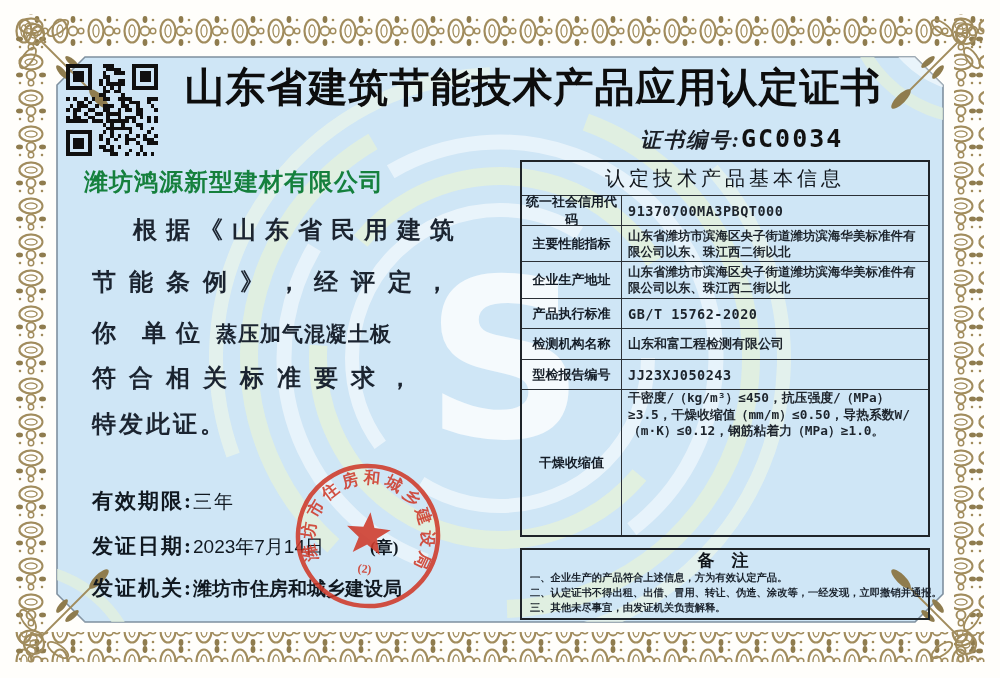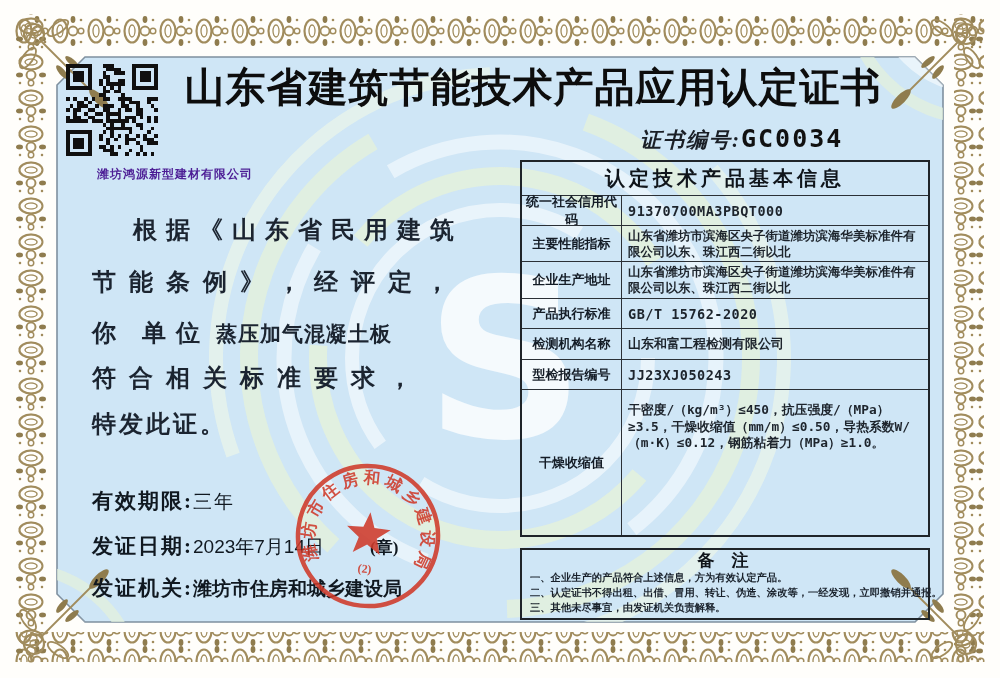--- a/index.html
+++ b/index.html
@@ -16,22 +16,22 @@
     font-family:"Liberation Sans","DejaVu Sans",sans-serif;
     font-weight:800;font-size:40px;letter-spacing:1px;color:#0d0d0d;
     white-space:nowrap;
   }
   .certno{left:640px;top:124px;width:300px;white-space:nowrap;}
   .certno .lbl{font-size:21px;font-style:italic;font-weight:600;color:#1a1f26;letter-spacing:2px;}
   .certno .val{font-family:"DejaVu Sans Mono","Liberation Mono",monospace;
     font-size:25px;font-weight:600;color:#111;letter-spacing:2px;}
 
   
-  .company{left:97px;top:166px;font-family:"Liberation Sans","DejaVu Sans",sans-serif;
-    font-size:12px;font-weight:600;color:#4c1d95;letter-spacing:1px;white-space:nowrap;}
+  .company{left:84px;top:166px;font-family:"Liberation Sans","DejaVu Sans",sans-serif;
+    font-size:24px;font-weight:600;color:#15803d;letter-spacing:1px;white-space:nowrap;}
   .bodyline{color:#1b2430;font-size:24px;font-weight:600;white-space:nowrap;}
   .bl1{left:133px;top:214px;letter-spacing:9px;}
   .bl2{left:92px;top:266px;letter-spacing:13px;}
   .bl3{left:92px;top:317px;letter-spacing:10px;}
   .bl4{left:92px;top:362px;letter-spacing:13px;}
   .bl5{left:92px;top:408px;letter-spacing:3px;}
   .product{font-family:"Liberation Sans","DejaVu Sans",sans-serif;
     font-size:21px;font-weight:600;letter-spacing:1px;margin-left:6px;}
   .footrow{white-space:nowrap;color:#101820;}
   .footrow .flbl{font-size:21px;font-weight:700;letter-spacing:2px;}
@@ -45,35 +45,35 @@
 
   
   .info-table{
     left:520px;top:160px;width:410px;box-sizing:border-box;
     display:grid;grid-template-columns:100px 1fr;
     grid-template-rows:33px 30px 36px 37px 30px 31px 30px 146px;
     border:2px solid #1f2429;background:transparent;
   }
   .th{
     grid-column:1 / span 2;display:flex;align-items:center;justify-content:center;
-    font-size:20px;font-weight:700;letter-spacing:4px;color:#10151b;
+    font-size:20px;font-weight:400;letter-spacing:4px;color:#10151b;
   }
   .tl{
     border-top:1.5px solid #2b3036;border-right:1.5px solid #2b3036;
     display:flex;align-items:center;justify-content:center;
     font-size:13px;font-weight:700;color:#141c26;letter-spacing:0px;text-align:center;
   }
   .tv{
     border-top:1.5px solid #2b3036;display:flex;align-items:center;
     padding:2px 6px;color:#1d242c;
   }
   .tv.top{align-items:flex-start;}
   .v-mono{font-family:"DejaVu Sans Mono","Liberation Mono",monospace;font-size:13.5px;font-weight:600;letter-spacing:.5px;}
   .v-sans{font-family:"Liberation Sans","DejaVu Sans",sans-serif;font-size:12.5px;font-weight:700;line-height:1.28;}
-  .v-perf{font-family:"DejaVu Sans Mono","Liberation Mono",monospace;font-size:12.8px;font-weight:600;line-height:1.3;padding-top:12px;}
+  .v-perf{font-family:"DejaVu Sans Mono","Liberation Mono",monospace;font-size:12.8px;font-weight:600;line-height:1.3;padding-top:0;}
 
   
   .remarks{
     left:520px;top:548px;width:410px;height:72px;box-sizing:border-box;
     border:2px solid #1f2429;padding:1px 12px 0 8px;
   }
   .remarks .rh{text-align:center;font-size:17px;font-weight:800;color:#10151b;line-height:19px;}
   .remarks .ri{font-size:10.3px;font-weight:700;color:#19212b;line-height:15px;white-space:nowrap;}
 
   

